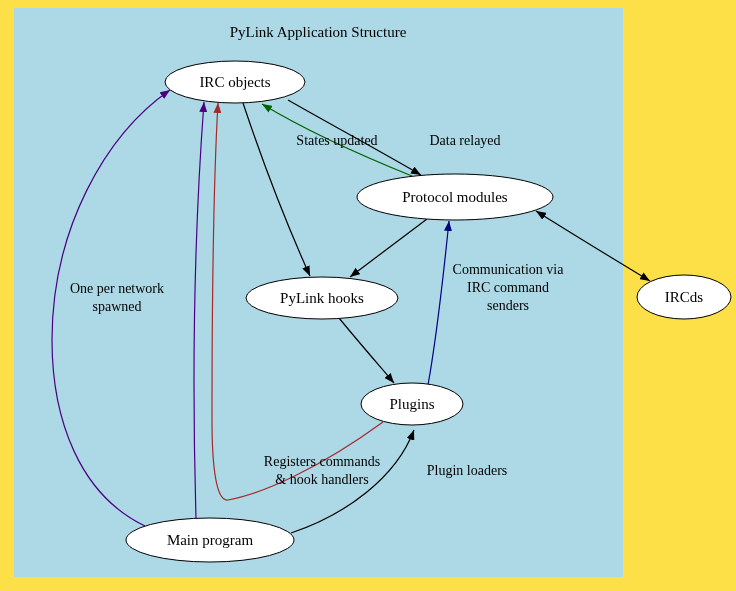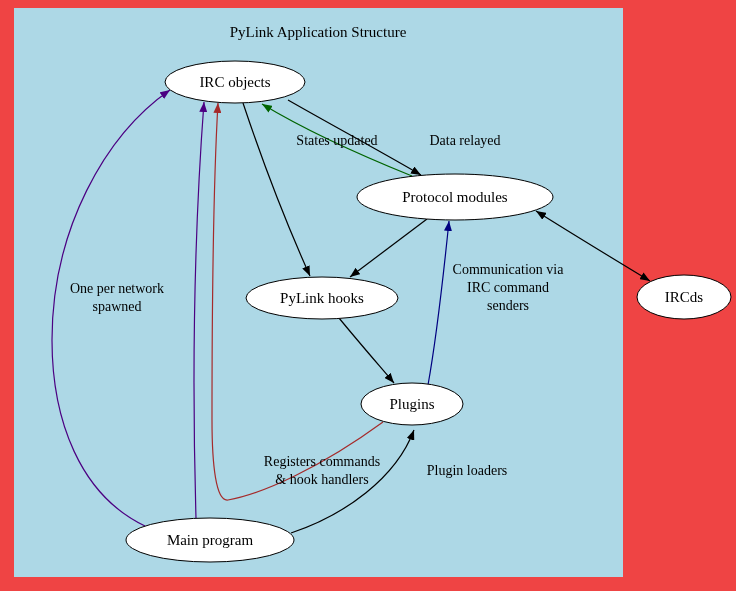--- a/index.html
+++ b/index.html
@@ -1,16 +1,16 @@
 <!DOCTYPE html>
 <html><head>
 <meta charset="utf-8">
 <style>
   html, body { margin: 0; padding: 0; background: #ffffff; }
-  .stage { position: relative; width: 736px; height: 591px; background: #ef4444; }
+  .stage { position: relative; width: 736px; height: 591px; background: #fde047; }
   svg { display: block; }
   text {
     font-family: "Liberation Serif", "DejaVu Serif", serif;
     fill: #000000;
   }
   .node-ellipse { fill: #ffffff; stroke: #000000; stroke-width: 1; }
   .node-label { font-size: 15px; text-anchor: middle; }
   .edge-path { fill: none; stroke-width: 1.2; }
   .edge-label { font-size: 14px; text-anchor: middle; }
   .diagram-title { font-size: 15px; text-anchor: middle; }

